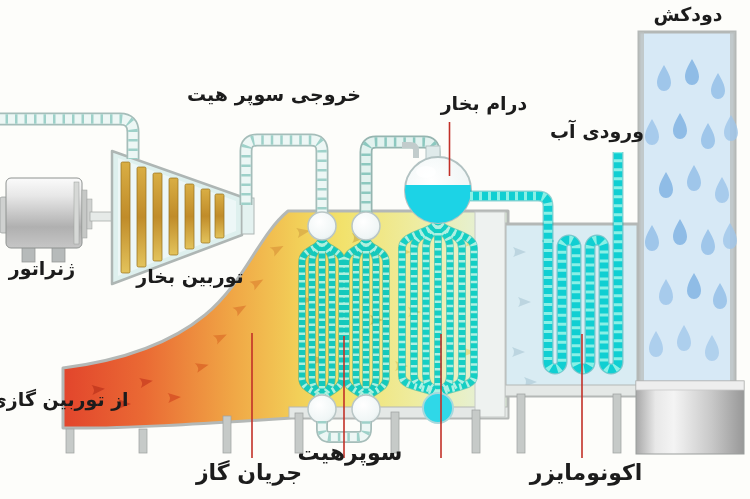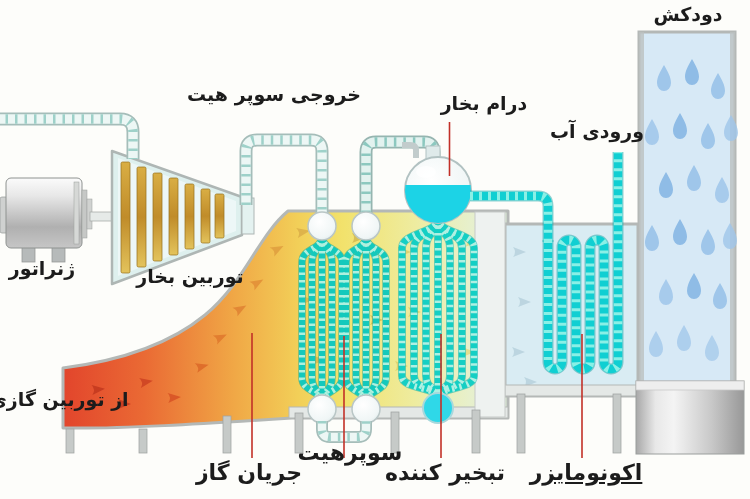--- a/index.html
+++ b/index.html
@@ -311,15 +311,14 @@
 
   <div class="lbl" style="left:688px;top:4px;">دودکش</div>
   <div class="lbl" style="left:274px;top:84px;">خروجی سوپر هیت</div>
   <div class="lbl" style="left:484px;top:93px;">درام بخار</div>
   <div class="lbl" style="left:597px;top:121px;">ورودی آب</div>
   <div class="lbl" style="left:42px;top:258px;">ژنراتور</div>
   <div class="lbl" style="left:190px;top:266px;">توربین بخار</div>
   <div class="lbl" style="left:59px;top:389px;">از توربین گازی</div>
   <div class="lbl lbl-sm" style="left:249px;top:461px;">جریان گاز</div>
   <div class="lbl lbl-sm" style="left:350px;top:441px;">سوپرهیت</div>
-  <div class="lbl lbl-sm" style="left:445px;top:461px;">تبخیر کننده</div>
-  <div class="lbl lbl-sm" style="left:586px;top:461px;text-decoration:underline;">اکونومایزر</div>
+  <div class="lbl lbl-sm" style="left:586px;top:461px;">اکونومایزر</div>
 </div>
 
 </body></html>

